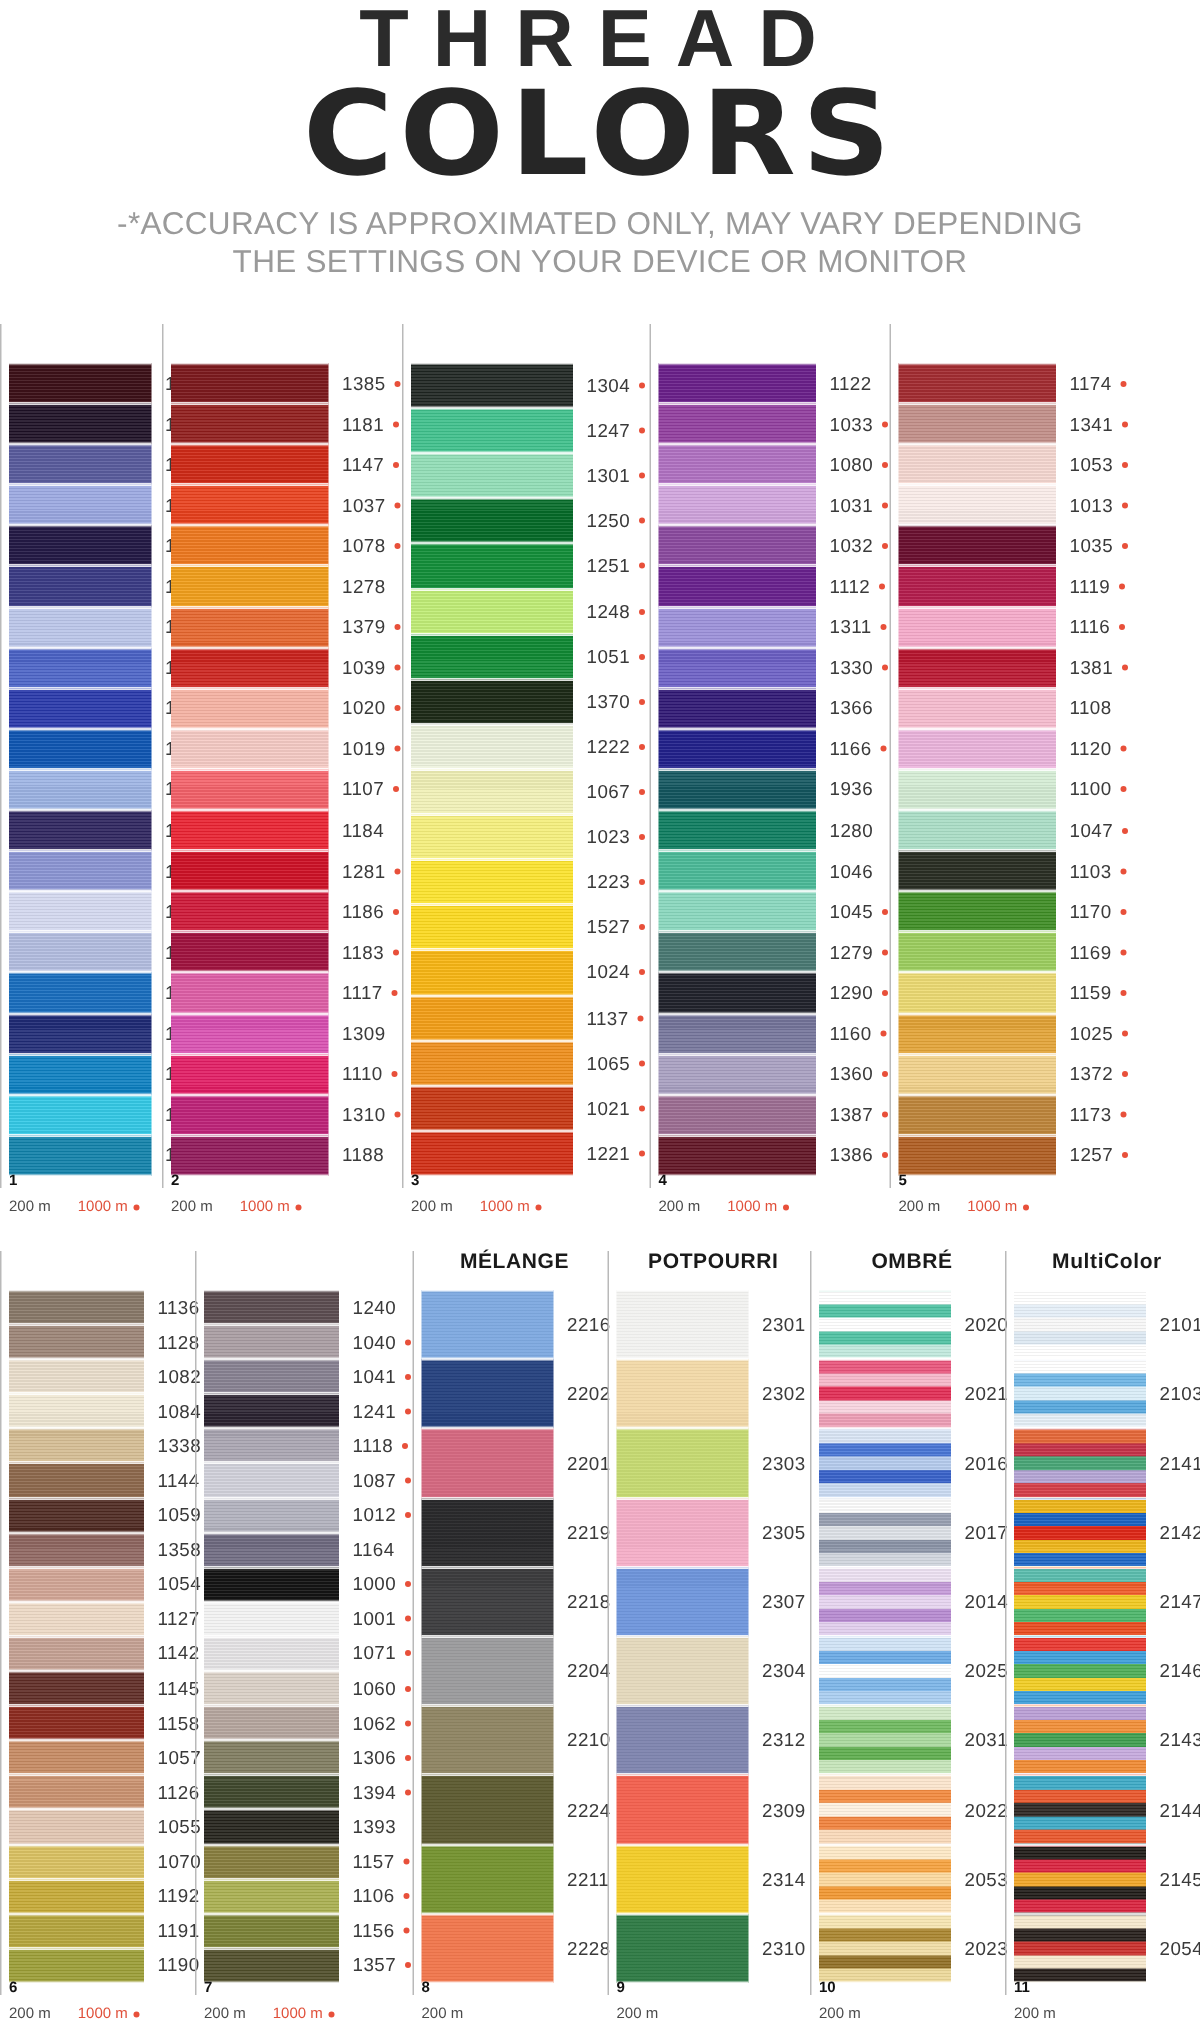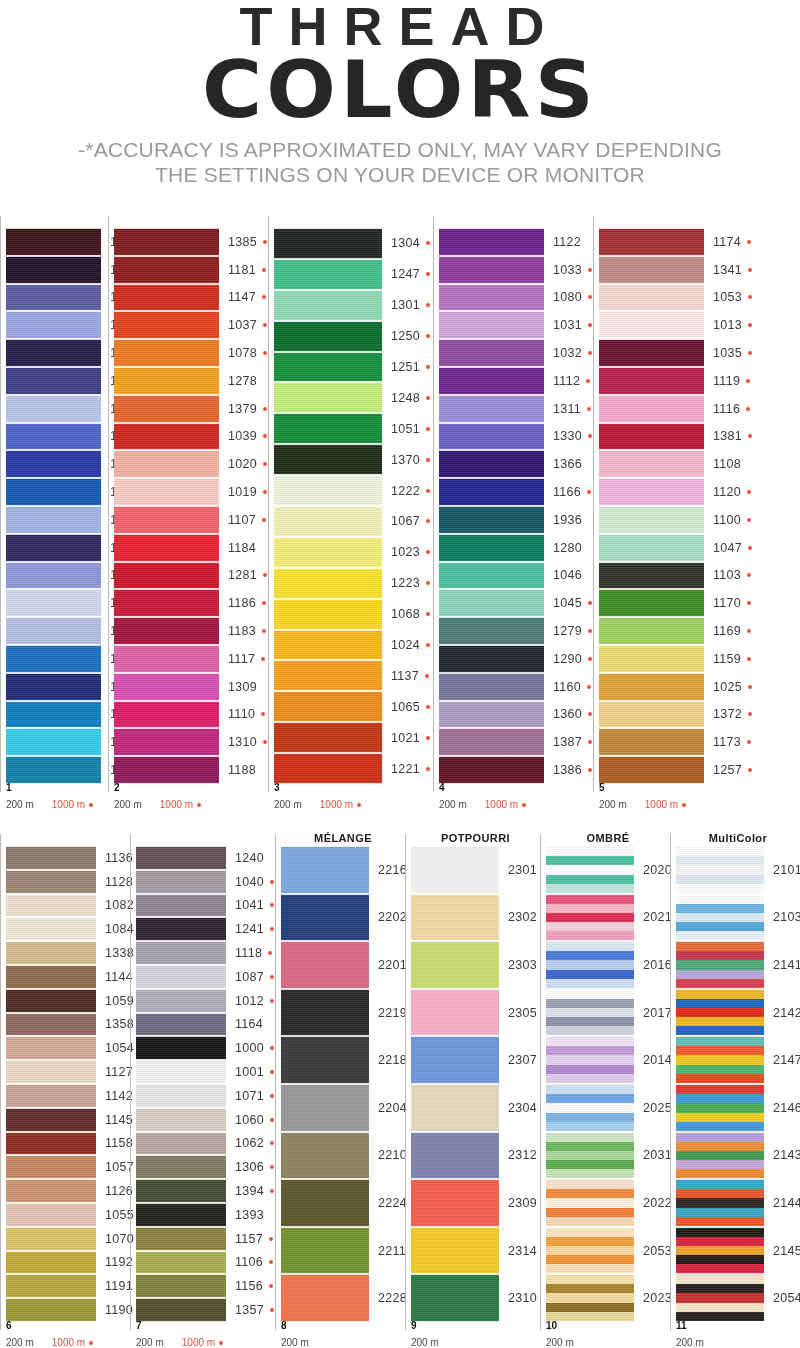--- a/index.html
+++ b/index.html
@@ -40,22 +40,22 @@
     position: relative;
     display: flex; flex-direction: column;
     padding-left: 6px;
   }
   .col-sep {
     position: absolute; left: 0px; top: 2px; bottom: 18px;
     width: 1px; background: #b9b9b9;
   }
 
   .col-head {
-    height: 14px; font-size: 11px; font-weight: 700; color: #1a1a1a;
-    text-align: center; letter-spacing: 0.4px; margin-bottom: 0;
+    height: 14px; font-size: 14px; font-weight: 700; color: #1a1a1a;
+    text-align: center; letter-spacing: 0.4px; margin-bottom: 14px;
     white-space: nowrap;
   }
   .col-head.blank { color: transparent; }
 
   .swatches { display: flex; flex-direction: column; flex: 1 1 auto; }
 
   .sw-row { display: flex; align-items: center; flex: 1 1 0; min-height: 0; }
   .sw {
     flex: 0 0 auto; height: 100%;
     border-top: 1px solid rgba(255,255,255,0.85);
@@ -395,21 +395,21 @@
             <span class="code">1023</span>
             <span class="dot"></span>
           </div>
           <div class="sw-row">
             <div class="sw" style="width: 108px; background: rgb(251, 226, 42);"></div>
             <span class="code">1223</span>
             <span class="dot"></span>
           </div>
           <div class="sw-row">
             <div class="sw" style="width: 108px; background: rgb(251, 216, 28);"></div>
-            <span class="code">1068</span>
+            <span class="code">1527</span>
             <span class="dot"></span>
           </div>
           <div class="sw-row">
             <div class="sw" style="width: 108px; background: rgb(250, 184, 21);"></div>
             <span class="code">1024</span>
             <span class="dot"></span>
           </div>
           <div class="sw-row">
             <div class="sw" style="width: 108px; background: rgb(245, 160, 24);"></div>
             <span class="code">1137</span>

